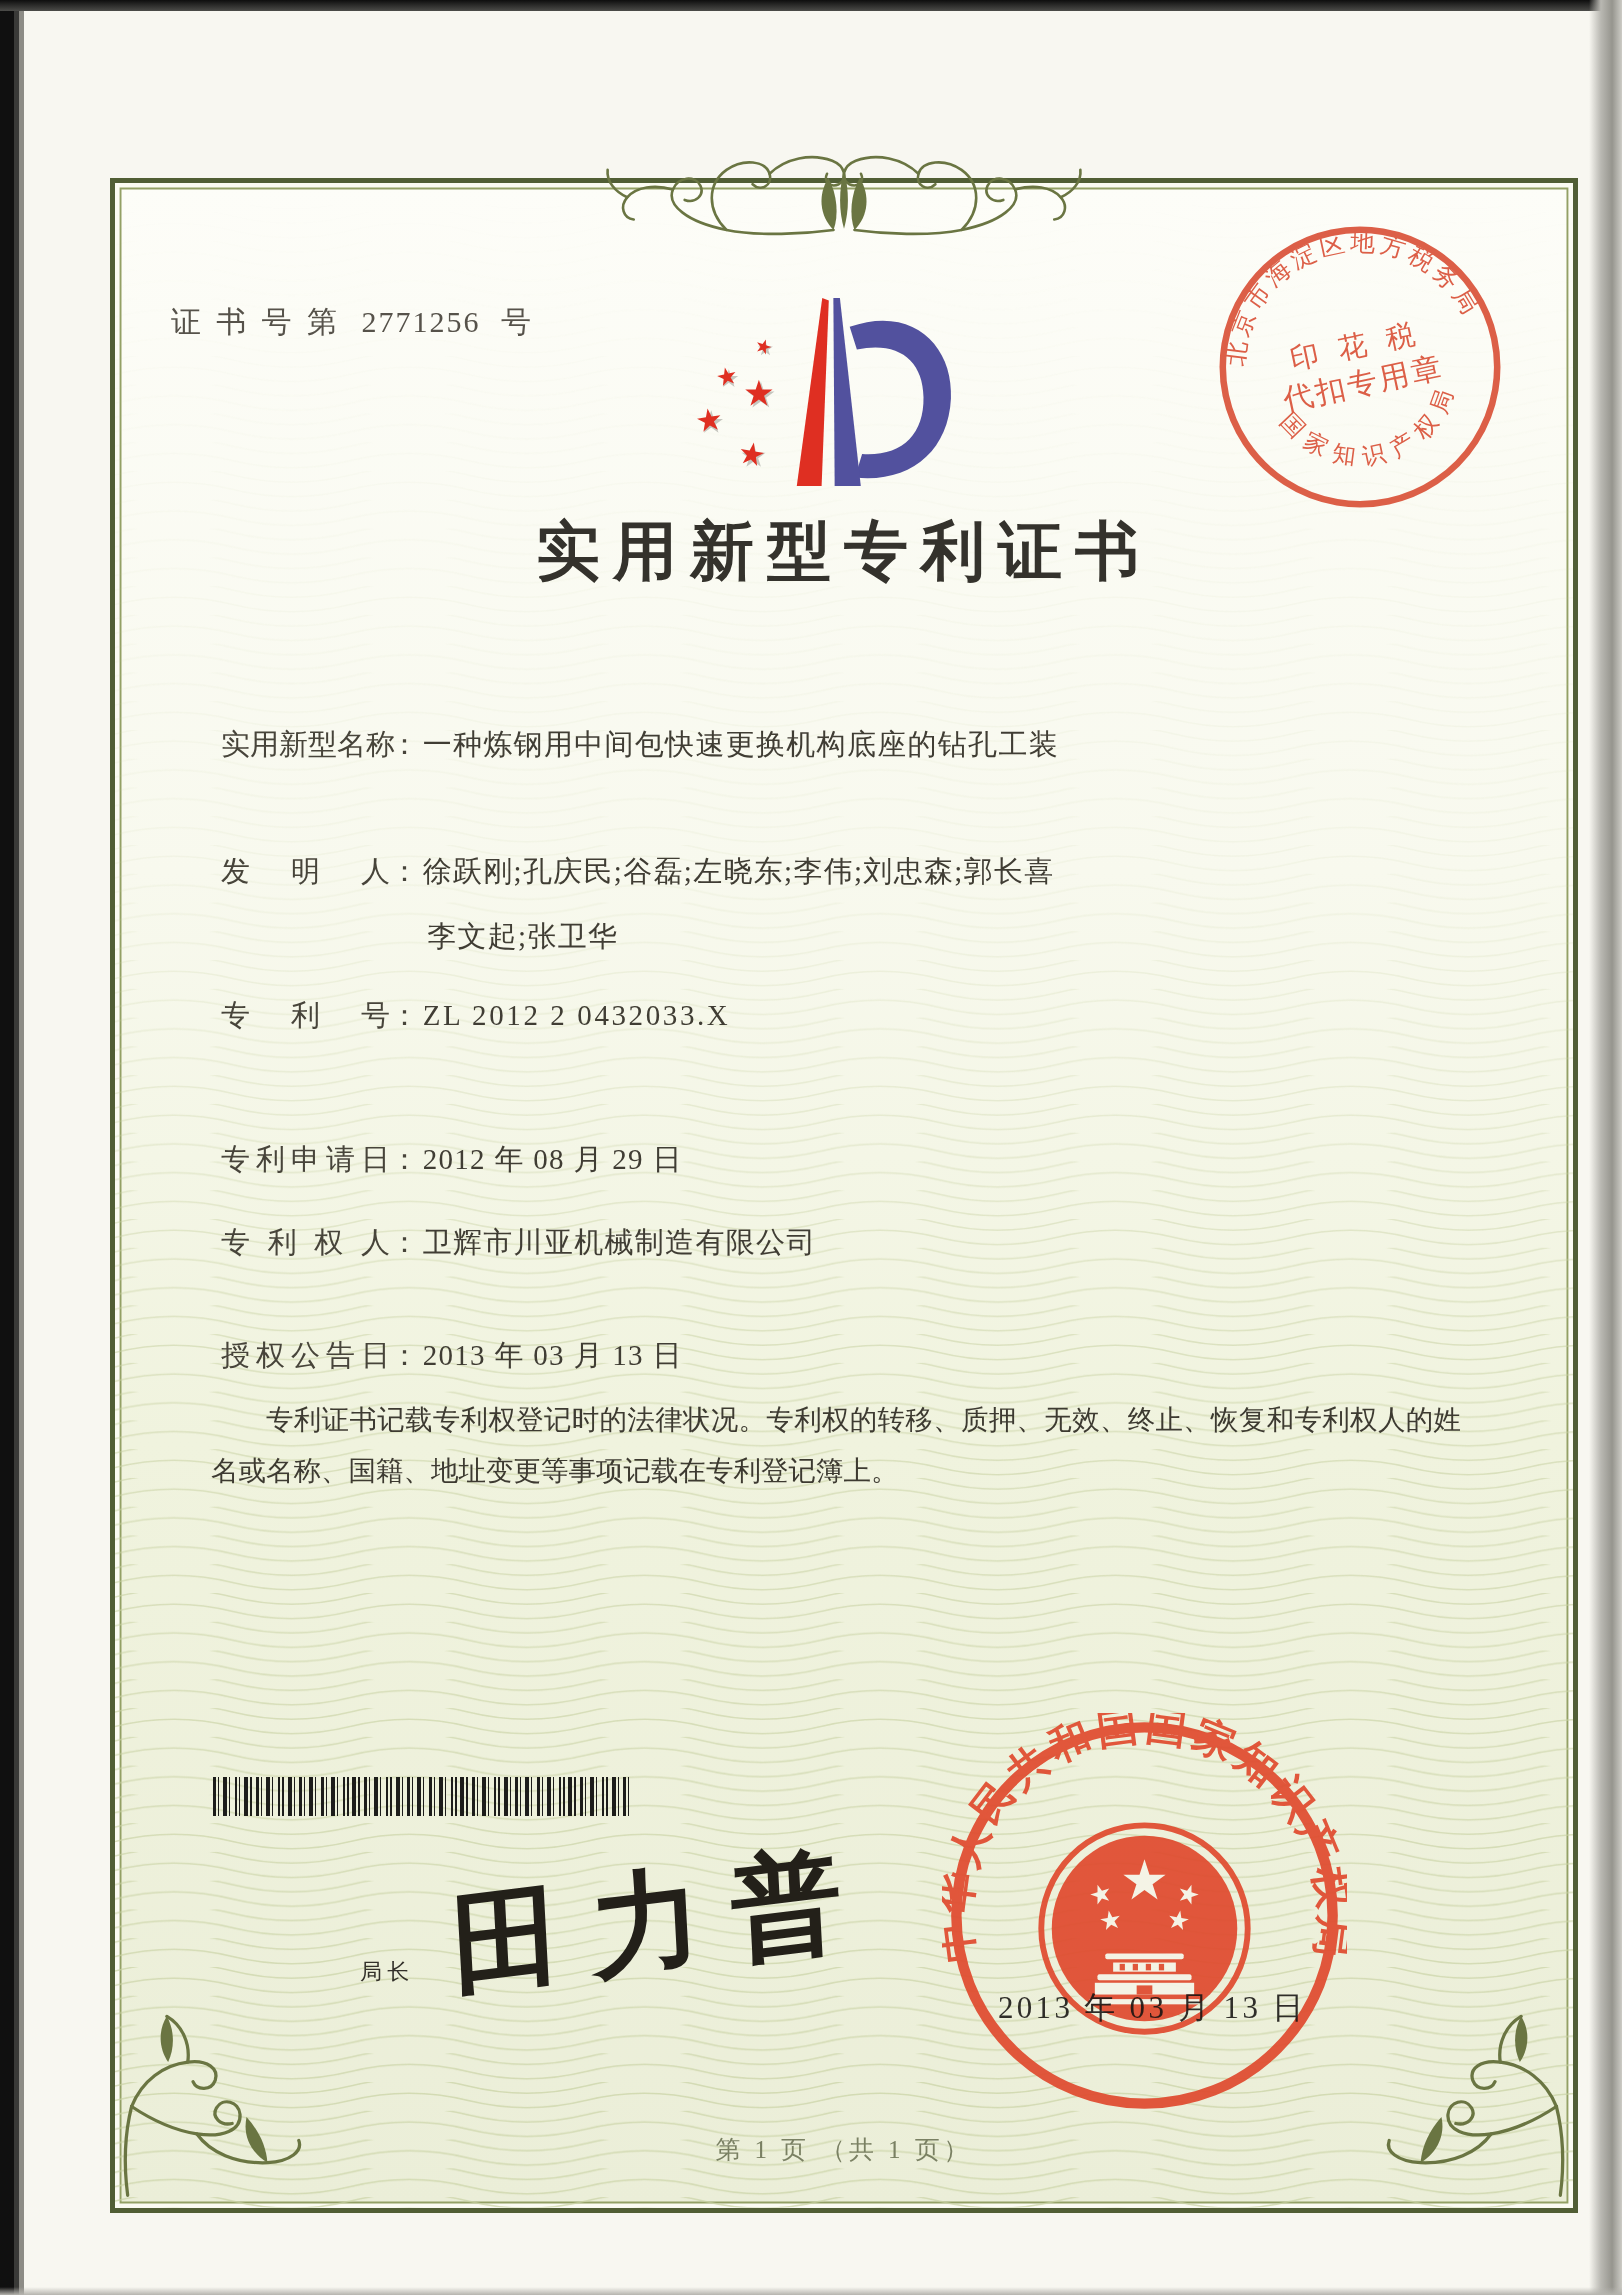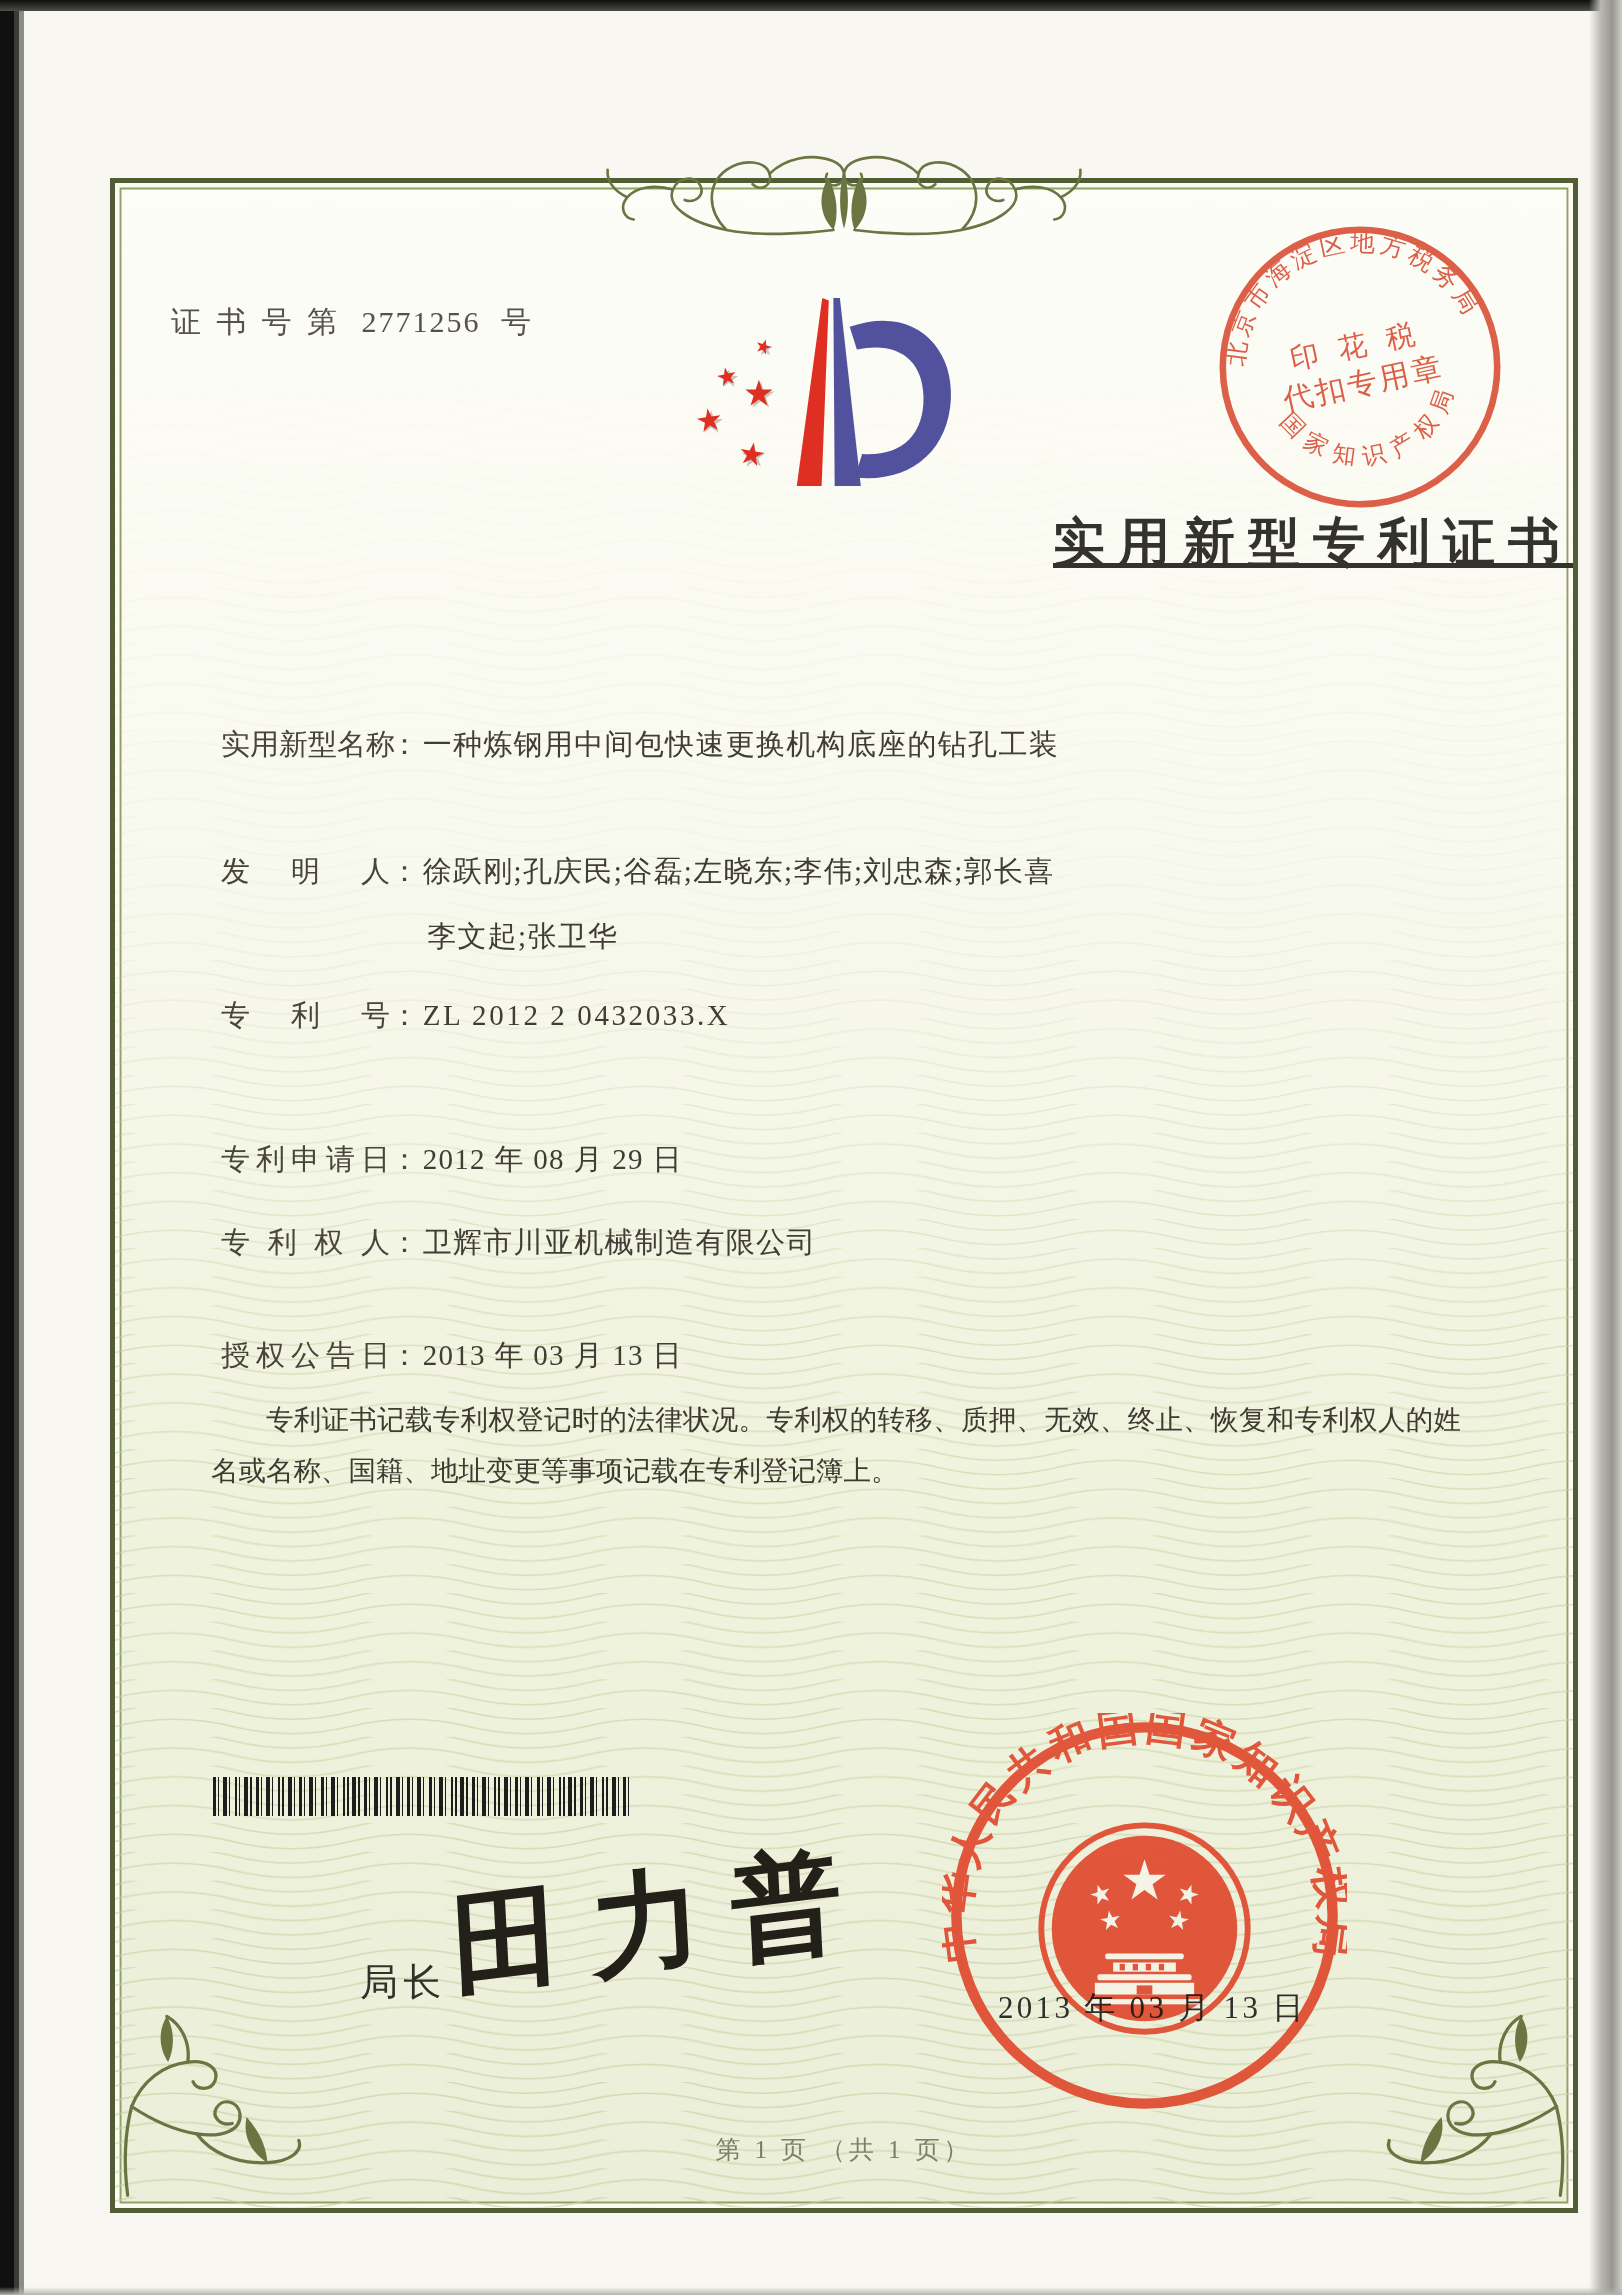--- a/index.html
+++ b/index.html
@@ -36,22 +36,22 @@
   .orn-corner.left{left:-2.6px;}
   .orn-corner.right{right:-2.6px;transform:scaleX(-1);}
 
   
   .cert-number{position:absolute;left:56px;top:119px;font-size:30px;color:#56524a;
     letter-spacing:3.9px;z-index:4;}
   .cert-number .num{margin:0 9.2px;letter-spacing:2px;}
 
   .logo{position:absolute;left:542px;top:103px;width:307px;height:216px;z-index:4;}
 
-  .cert-title{position:absolute;left:0;top:325px;width:100%;margin:0;text-align:right;
-    font-size:52px;font-weight:700;letter-spacing:13px;color:#34322c;z-index:4;text-decoration:underline;}
+  .cert-title{position:absolute;left:0;top:325px;width:100%;margin:0;text-align:center;
+    font-size:64px;font-weight:700;letter-spacing:13px;color:#34322c;z-index:4;}
 
   .field-row{position:absolute;left:106px;font-size:29px;color:#403d34;z-index:4;white-space:nowrap;}
   .flabel{display:inline-block;width:169px;text-align:justify;text-align-last:justify;
     text-justify:inter-character;color:#47443a;}
   .fcolon{display:inline-block;width:27.5px;color:#47443a;}
   .fvalue{margin-left:5.2px;letter-spacing:1.3px;}
   .row-name{top:542px;}
   .row-inventors{top:669px;}
   .row-inventors-2{top:734px;padding-left:201px;}
   .row-patno{top:813px;}
@@ -64,21 +64,21 @@
     font-size:27.5px;line-height:51px;text-align:justify;color:#3d3a31;}
   .body-text p{margin:0;text-indent:2em;}
 
   .barcode{position:absolute;left:98px;top:1594px;width:420px;height:39px;z-index:4;
     background-image:repeating-linear-gradient(90deg,
       #1d1d1b 0 2.6px,transparent 2.6px 4.6px,
       #1d1d1b 4.6px 5.9px,transparent 5.9px 9.8px,
       #1d1d1b 9.8px 13.7px,transparent 13.7px 15.7px,
       #1d1d1b 15.7px 17px,transparent 17px 21.6px);}
 
-  .sig-label{position:absolute;left:245px;top:1774px;font-size:38px;letter-spacing:5.2px;
+  .sig-label{position:absolute;left:245px;top:1774px;font-size:22px;letter-spacing:5.2px;
     color:#33302a;z-index:4;}
   .sig-name{position:absolute;left:335px;top:1664px;font-size:111px;font-weight:700;
     color:#232019;letter-spacing:30px;transform:rotate(-7deg) skewX(-4deg);z-index:4;
     white-space:nowrap;}
 
   .tax-stamp{position:absolute;left:1098px;top:37px;width:294px;height:294px;z-index:5;}
   .office-seal{position:absolute;left:827px;top:1530px;width:405px;height:405px;z-index:5;}
   .date-stamp{position:absolute;left:883px;top:1804px;font-size:31px;letter-spacing:3.3px;
     color:rgba(20,18,16,.88);z-index:6;white-space:nowrap;}
 

